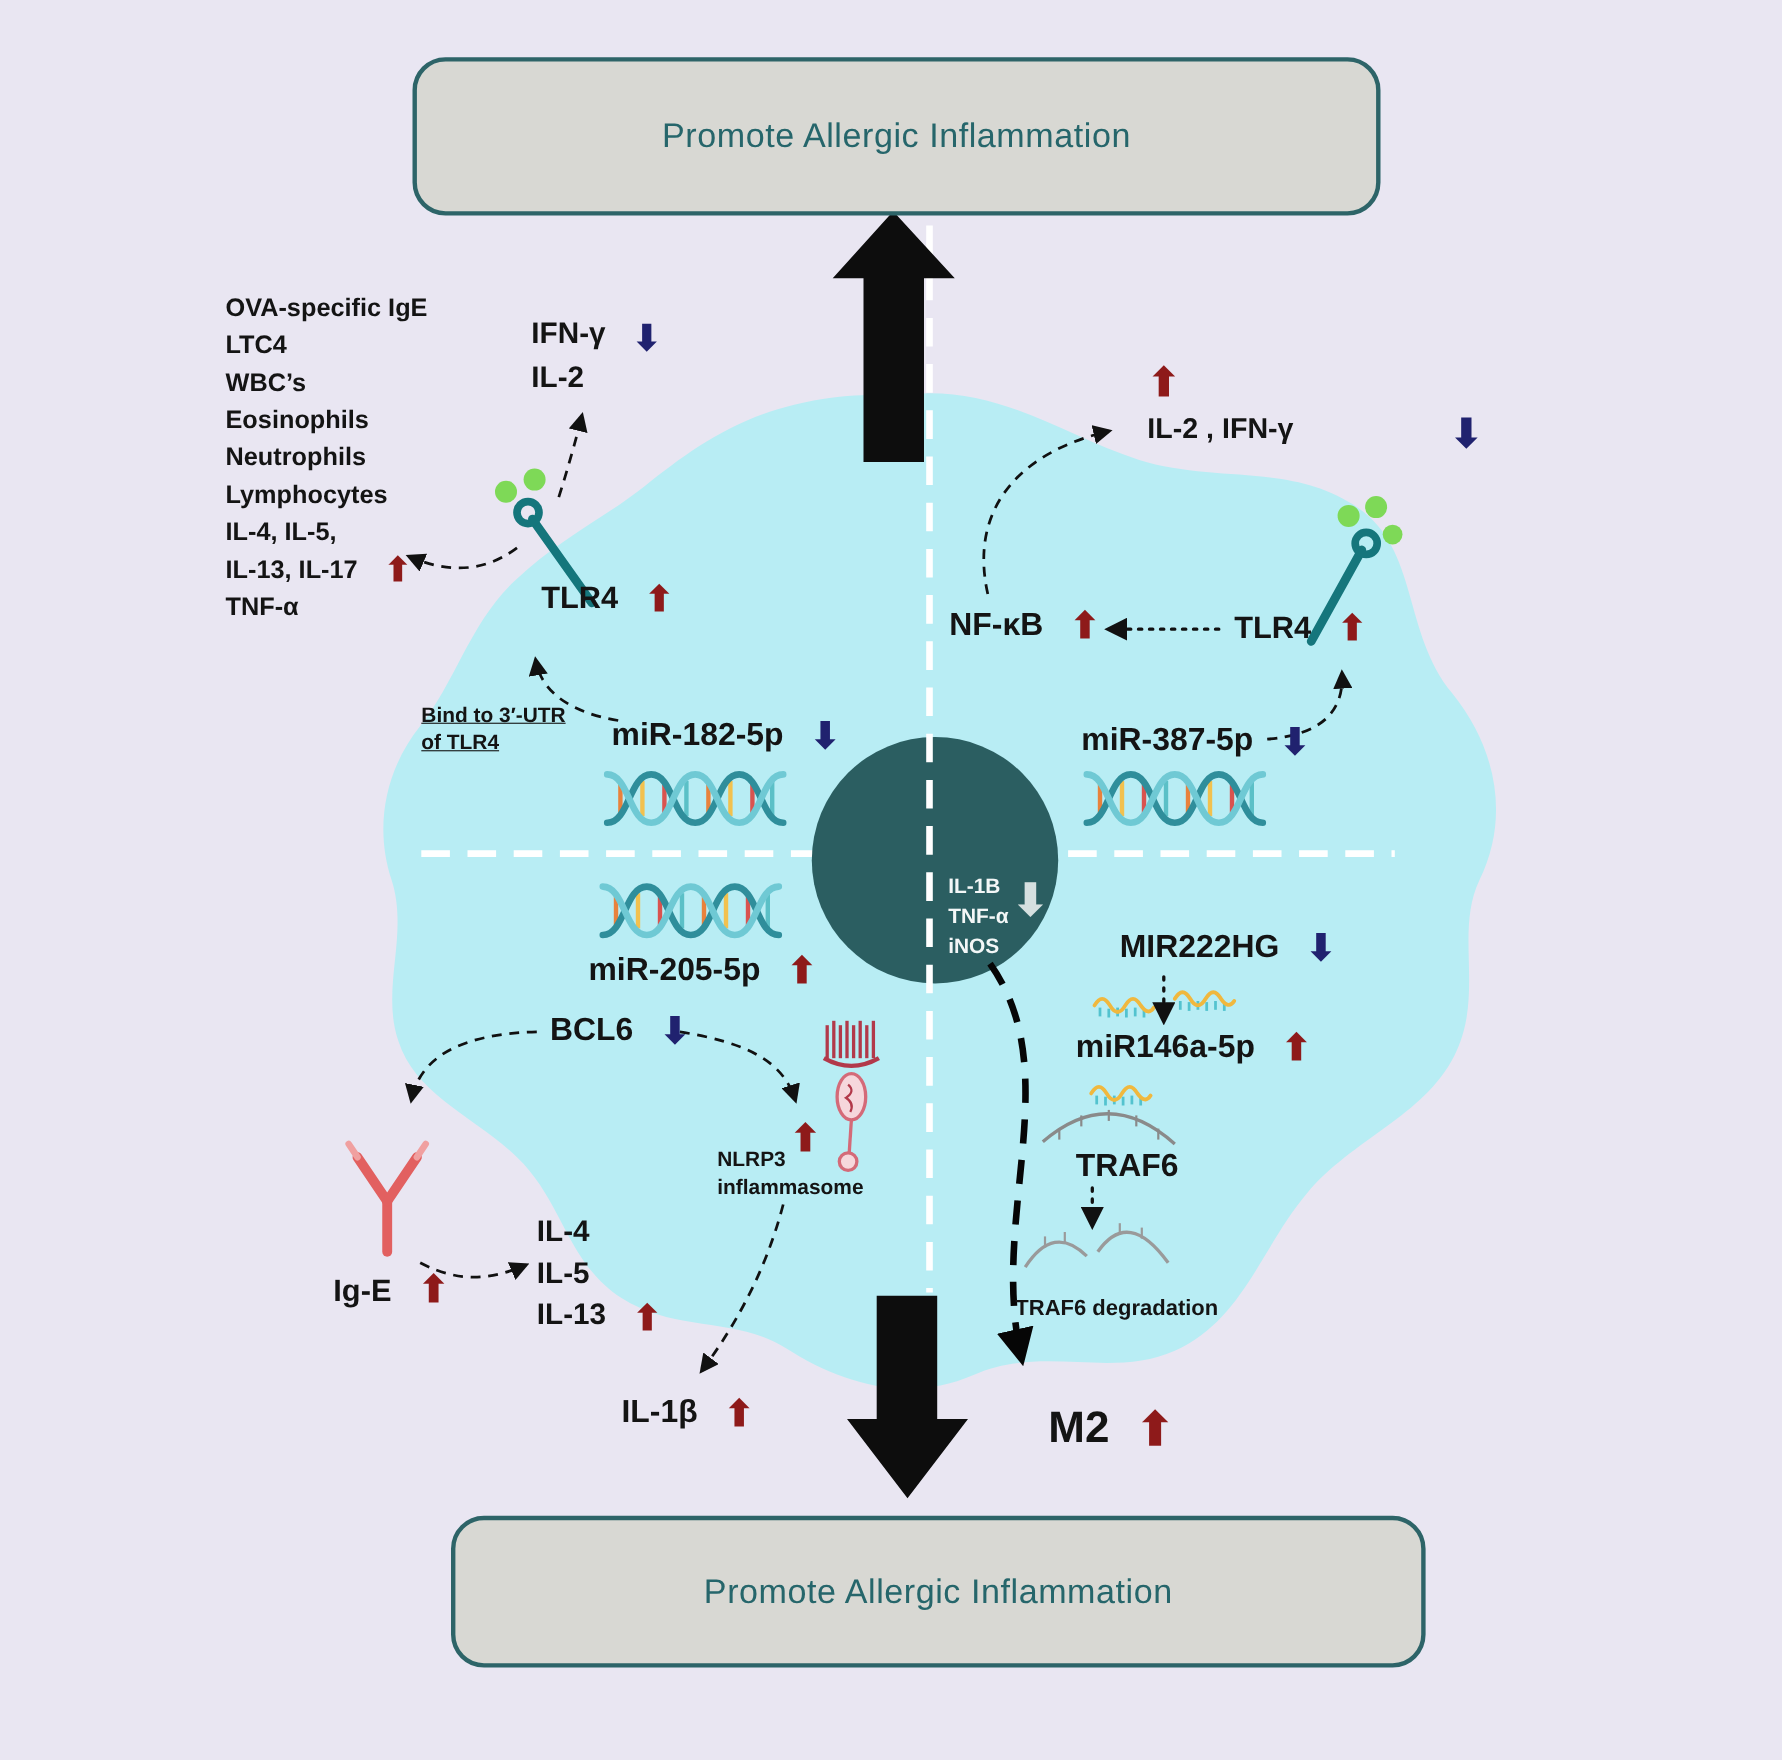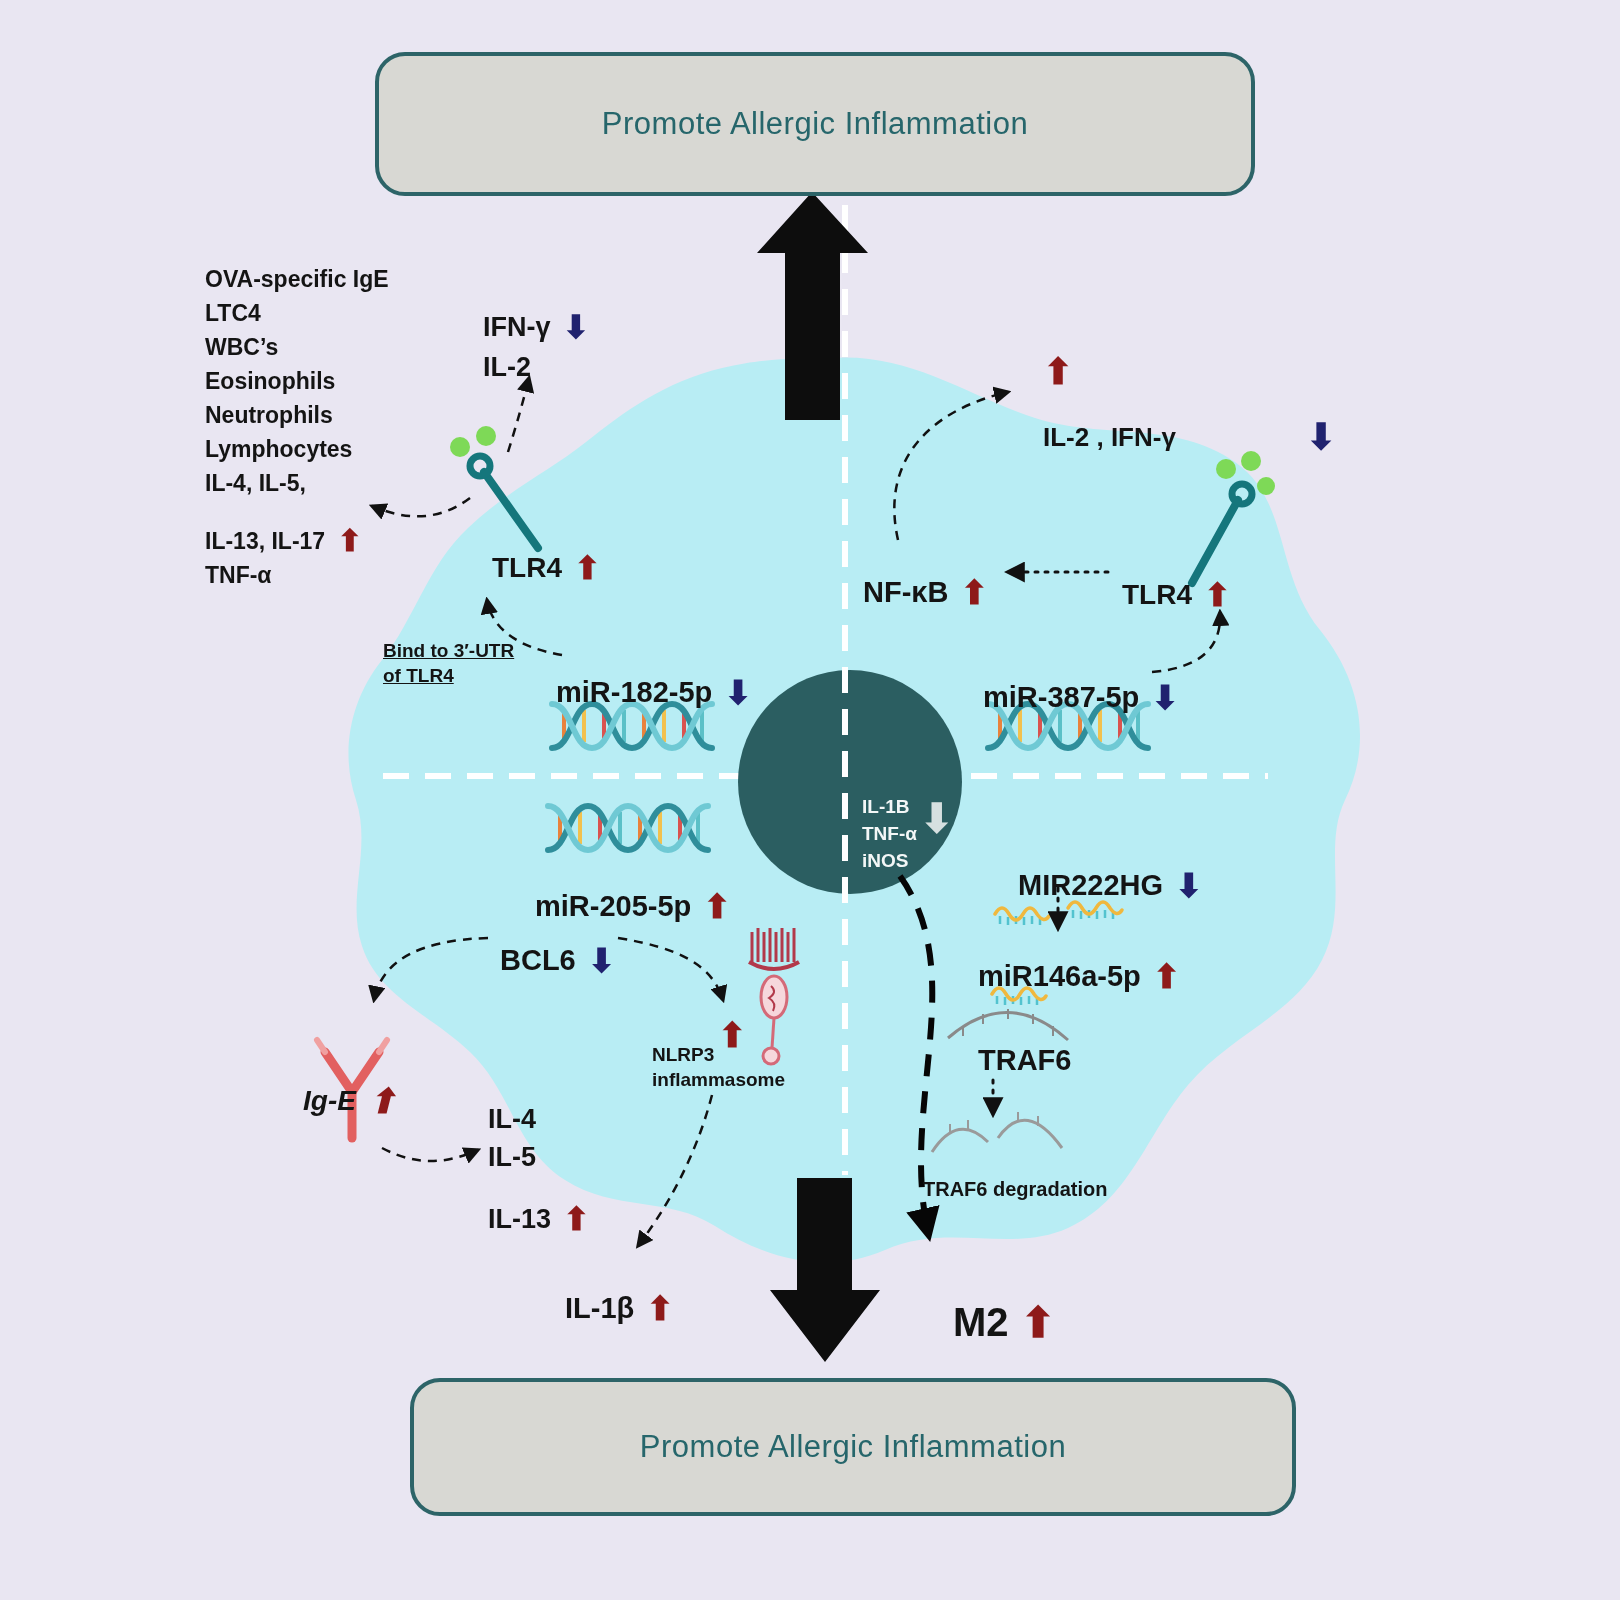--- a/index.html
+++ b/index.html
@@ -1,20 +1,20 @@
 <!DOCTYPE html>
 <html><head>
 <meta charset="utf-8">
 <style>
   html,body{margin:0;padding:0;}
   body{background:#e9e6f2;font-family:"Liberation Sans",sans-serif;}
   .stage{position:relative;width:1620px;height:1600px;background:#e9e6f2;overflow:hidden;}
   .stage svg.bg{position:absolute;left:0;top:0;z-index:1;}
   .lbl{position:absolute;z-index:5;font-weight:bold;color:#141414;white-space:nowrap;}
-  .row{display:flex;align-items:center;gap:12px;margin-top:24px;}
+  .row{display:flex;align-items:flex-end;gap:24px;}
   .arr{font-weight:bold;line-height:1;}
   .up{color:#8e1a1a;}
   .down{color:#20226f;}
   .banner{position:absolute;z-index:4;background:#d8d8d3;border:4px solid #2d6468;border-radius:30px;
           display:flex;align-items:center;justify-content:center;}
   .banner span{font-size:31px;font-weight:normal;color:#26666b;letter-spacing:.5px;}
   .effects div{font-size:23px;line-height:34px;font-weight:bold;}
   .white{color:#f3f7f7;}
   .small{font-size:19px;line-height:25px;}
 </style>
@@ -252,21 +252,21 @@
   <div class="lbl row" style="left:535px;top:866px;font-size:29px;">
     <span>miR-205-5p</span>
     <span class="arr up" style="font-size:33px;">⬆</span>
   </div>
 
   <div class="lbl row" style="left:500px;top:920px;font-size:29px;">
     <span>BCL6</span>
     <span class="arr down" style="font-size:33px;">⬇</span>
   </div>
 
-  <div class="lbl row" style="left:303px;top:1060px;font-size:28px;font-style:italic;">
+  <div class="lbl row" style="left:303px;top:1156px;font-size:28px;">
     <span>Ig-E</span>
     <span class="arr up" style="font-size:34px;">⬆</span>
   </div>
 
   <div class="lbl" style="left:488px;top:1100px;font-size:27px;line-height:38px;">
     <div>IL-4</div>
     <div>IL-5</div>
     <div class="row">
         <span>IL-13</span>
       <span class="arr up" style="font-size:32px;">⬆</span>

